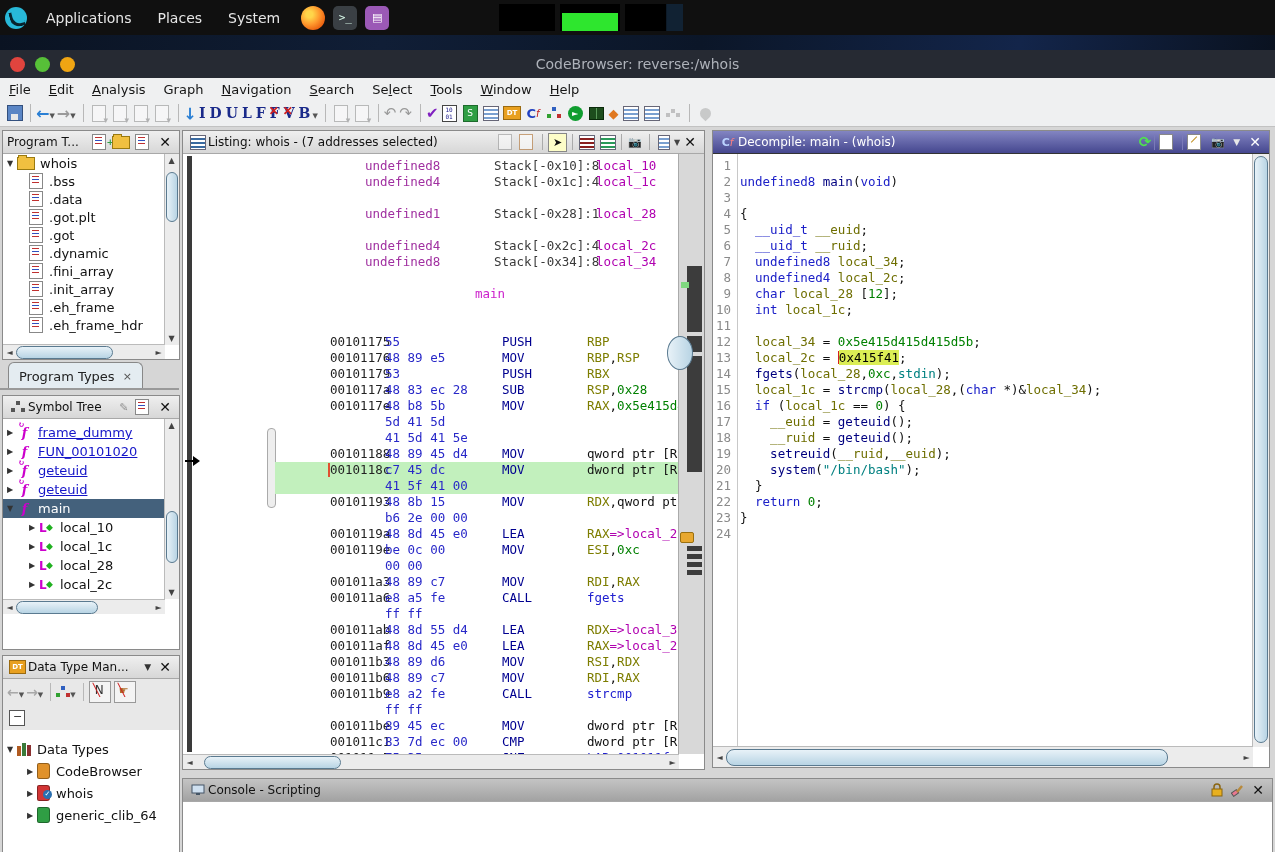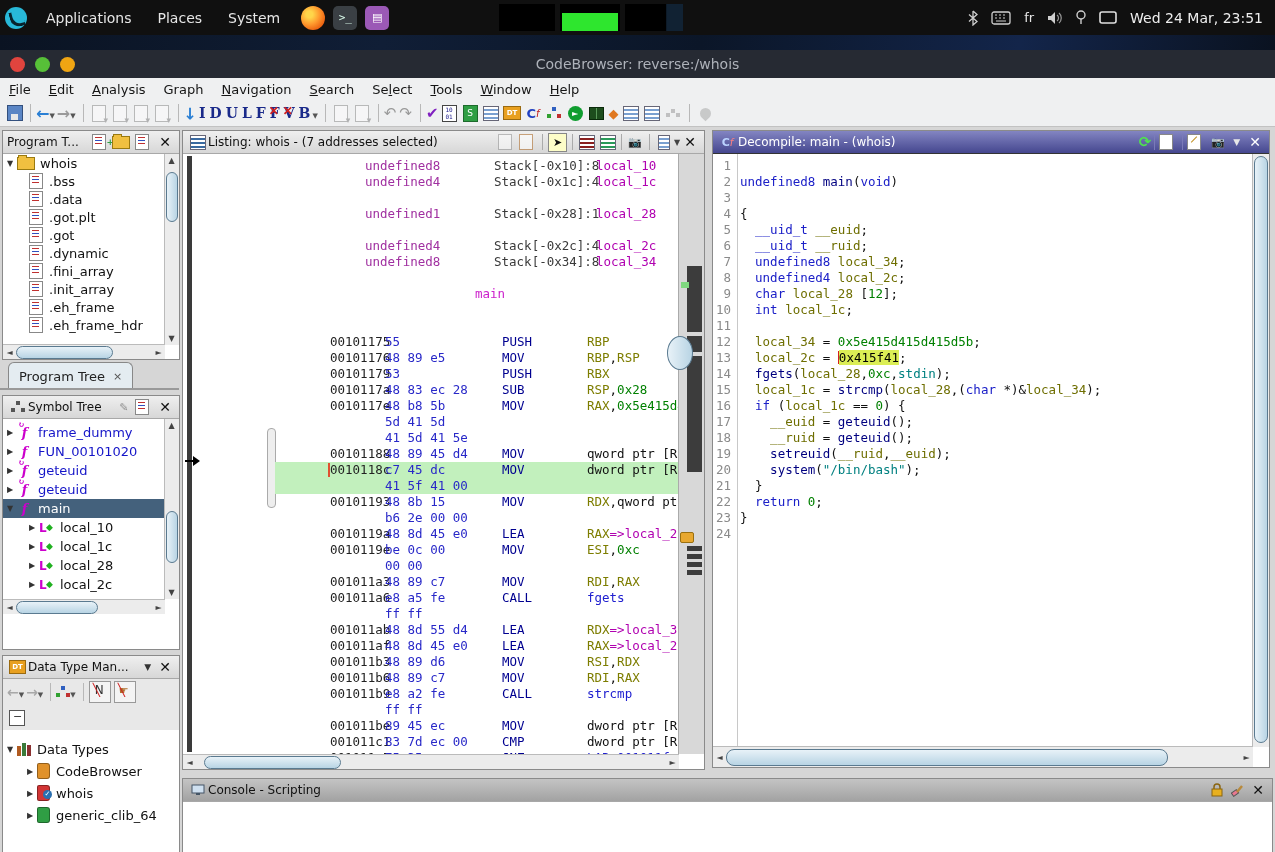--- a/index.html
+++ b/index.html
@@ -70,21 +70,21 @@
   .pageic i:nth-child(2){top:5px;background:#3050c0;}
   .pageic i:nth-child(3){top:8px;background:#c03030;}
   .folder{width:16px;height:11px;background:#f0c040;border:1px solid #9a7a10;flex:none;margin-right:5px;position:relative;}
   .folder:before{content:"";position:absolute;top:-3px;left:0;width:7px;height:2px;background:#f0c040;border:1px solid #9a7a10;border-bottom:none;}
   .fico{color:#cc00cc;font-family:"DejaVu Serif","Liberation Serif",serif;font-style:italic;font-weight:bold;font-size:13px;width:15px;flex:none;text-align:center;}
   .thk{position:relative;}
   .thk:before{content:"↻";position:absolute;left:1px;top:-6px;font-size:8px;color:#cc00cc;font-style:normal;}
   .lico{width:17px;flex:none;position:relative;color:#cc00cc;font-weight:bold;font-size:12px;}
   .lico:after{content:"◆";position:absolute;left:7px;top:1px;color:#20b020;font-size:9px;}
   .selrow{background:#44617c;color:#fff;}
-  .fnlabel{color:#1515c8;}
+  .fnlabel{color:#1515c8;text-decoration:underline;}
   .book{width:11px;height:14px;border-radius:2px 3px 3px 2px;flex:none;margin-right:6px;position:relative;border:1px solid rgba(0,0,0,.35);}
   .bcheck{position:absolute;left:5px;top:4px;width:9px;height:9px;border-radius:50%;background:#2a6fb0;color:#fff;font-size:7px;line-height:9px;text-align:center;}
   .shelf{width:16px;height:13px;flex:none;margin-right:4px;display:flex;gap:1px;align-items:flex-end;}
   .shelf i{width:4px;background:#8a4a20;}
   
   .mono{font-family:"DejaVu Sans Mono","Liberation Mono",monospace;font-size:12.5px;white-space:pre;}
   .lline{position:absolute;height:16px;line-height:16px;left:0;right:0;}
   .lsel{background:#c2f0bd;}
   .f-addr{position:absolute;left:147px;color:#222;}
   .f-by{position:absolute;left:202px;color:#2828c8;}
@@ -118,42 +118,20 @@
     <span class="tmenu">Places</span>
     <span class="tmenu">System</span>
     <div class="lmicon ff"></div>
     <div class="lmicon term">&gt;_</div>
     <div class="lmicon pdoc">▤</div>
     <div class="winbox" style="width:56px;margin-left:110px;"></div>
     <div class="winbox" style="width:60px;position:relative;">
         <div class="greenfill"></div>
       </div>
     <div class="winbox" style="width:58px;background:#000 linear-gradient(90deg,transparent 70%, #123 72%);"></div>
-    <div id="tray">
-      <svg width="10" height="16" viewBox="0 0 10 16">
-          <path d="M5 1 L5 15 L9 11.5 L1 4.5 M1 11.5 L9 4.5 L5 1" stroke="#cfcfcf" fill="none" stroke-width="1.3"></path>
-        </svg>
-      <svg width="20" height="14" viewBox="0 0 20 14">
-          <rect x="1" y="1" width="18" height="12" rx="2" fill="none" stroke="#cfcfcf" stroke-width="1.3"></rect>
-          <path d="M4 4h2M8 4h2M12 4h2M4 7h2M8 7h2M12 7h2M5 10h10" stroke="#cfcfcf" stroke-width="1"></path>
-        </svg>
-      <span style="font-size:13px;">fr</span>
-      <svg width="16" height="14" viewBox="0 0 16 14">
-          <path d="M1 5h3l4-4v12l-4-4H1z" fill="#cfcfcf"></path>
-          <path d="M10 4c2 1.5 2 4.5 0 6M12 2c3 2.5 3 7.5 0 10" stroke="#9a9a9a" fill="none" stroke-width="1.2"></path>
-        </svg>
-      <svg width="10" height="15" viewBox="0 0 10 15">
-          <circle cx="5" cy="5" r="4" fill="none" stroke="#cfcfcf" stroke-width="1.4"></circle>
-          <path d="M5 9v5" stroke="#cfcfcf" stroke-width="1.4"></path>
-        </svg>
-      <svg width="18" height="14" viewBox="0 0 18 14">
-          <rect x="1" y="1" width="16" height="11" rx="2" fill="none" stroke="#dfdfdf" stroke-width="1.6"></rect>
-        </svg>
-      <span class="clock">Wed 24 Mar, 23:51</span>
-    </div>
   </div>
 
   <div class="abs" id="wall"></div>
 
   <div class="abs" id="menubar">
       <span class="mi"><u>F</u>ile</span>
       <span class="mi"><u>E</u>dit</span>
       <span class="mi"><u>A</u>nalysis</span>
       <span class="mi">Graph</span>
       <span class="mi"><u>N</u>avigation</span>
@@ -366,21 +344,21 @@
       <div class="thumb" style="position:absolute;left:1px;right:1px;top:18px;height:48px;"></div>
       <div class="sbarrow" style="position:absolute;bottom:0;">▼</div>
     </div>
     <div class="hsb" style="left:0;right:14px;bottom:0;">
       <div class="sbarrow">◄</div>
       <div class="hthumb" style="flex:none;width:95px;"></div>
       <div class="sbarrow" style="margin-left:auto;">►</div>
     </div>
   </div>
   <div class="tab" style="left:8px;top:362px;height:26px;">
-    <span>Program Tree</span>
+    <span>Program Types</span>
     <span style="font-size:11px;color:#555;">×</span>
   </div>
   <div class="abs" style="left:0;top:388px;width:179px;height:2px;background:#999;"></div>
 
   <div class="abs panel" style="left:2px;top:395px;width:176px;height:253px;">
     <div class="phead">
       <div class="hic">
           <div class="orgch">
             <i style="left:5px;top:0;background:#555;"></i>
             <i style="left:0;top:7px;background:#555;"></i>

